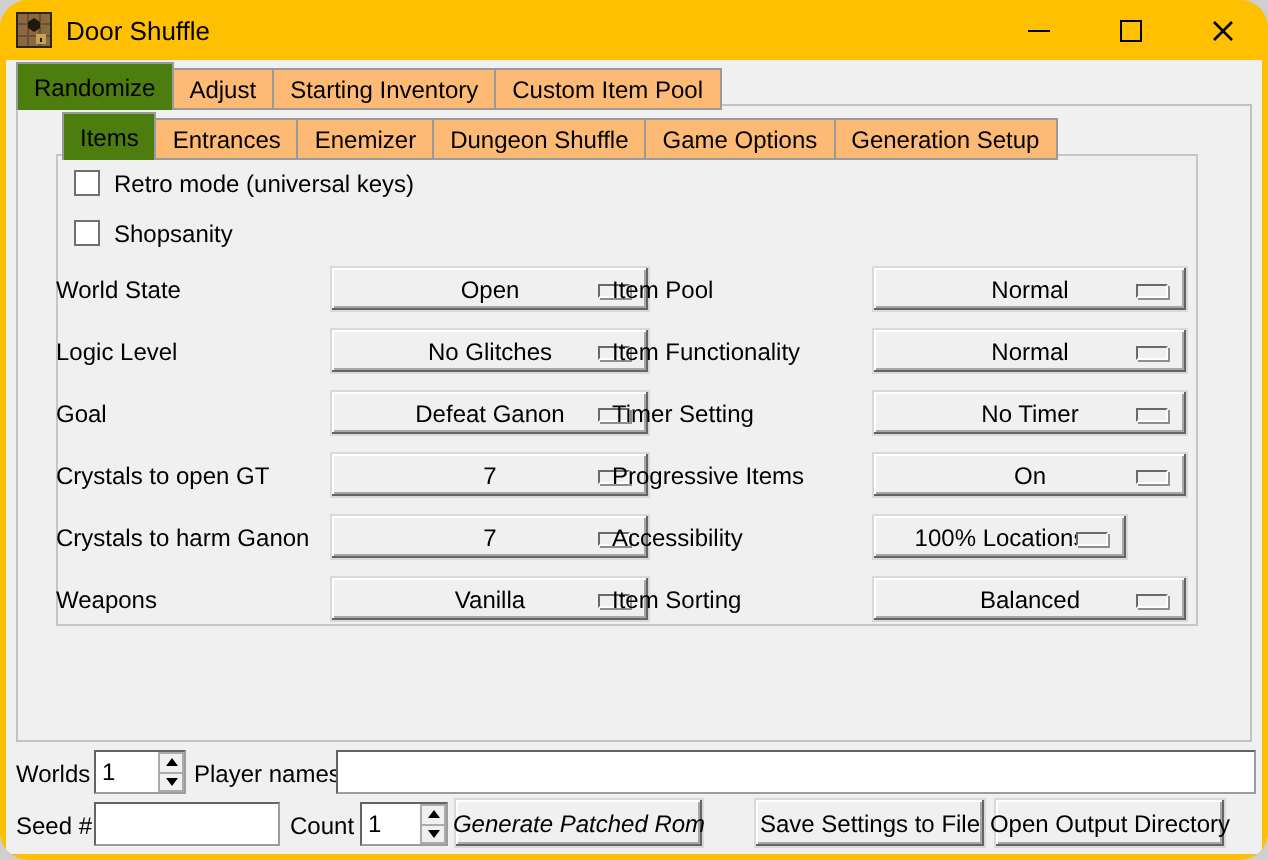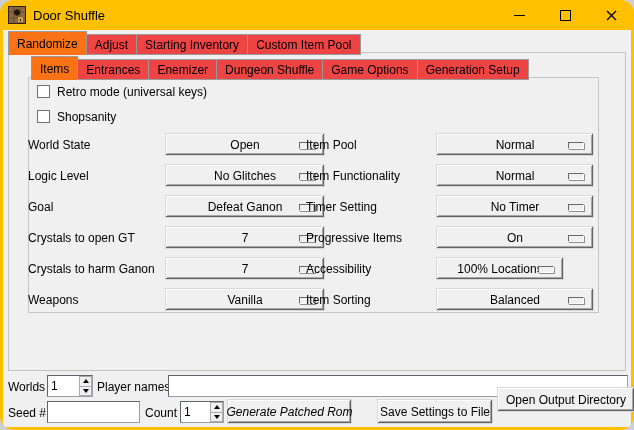--- a/index.html
+++ b/index.html
@@ -16,26 +16,26 @@
   .appicon{position:absolute;left:8px;top:6px;width:18px;height:18px;}
   .apptitle{position:absolute;left:33px;top:8px;font-size:13px;white-space:nowrap;}
   .capbtn{position:absolute;top:0;width:46px;height:30px;display:flex;align-items:center;justify-content:center;cursor:default;}
   .capbtn.min{left:496px}.capbtn.max{left:542px}.capbtn.close{left:588px}
   .min-glyph{width:11px;height:1px;background:#000;}
   .max-glyph{width:9px;height:9px;border:1px solid #000;}
 
   
   .tabrow{position:absolute;display:flex;align-items:flex-end;z-index:2;}
   .tab{
-    box-sizing:border-box;height:21px;padding:3px 8px 0 8px;background:#ef4444;
+    box-sizing:border-box;height:21px;padding:3px 8px 0 8px;background:#fdba74;
     border:1px solid #9a9a9a;white-space:nowrap;cursor:default;
   }
   .tab + .tab{margin-left:-1px;}
   .tab.active{
-    height:24px;padding-top:5px;background:#f97316;border-bottom:none;
+    height:24px;padding-top:5px;background:#4d7c0f;border-bottom:none;
     position:relative;z-index:3;
   }
   .pane{position:absolute;background:#f0f0f0;border:1px solid #c2c2c2;box-sizing:border-box;z-index:1;}
   .pane-outer{left:8px;top:52px;width:618px;height:319px;}
   .pane-inner{left:28px;top:77px;width:571px;height:236px;border-color:#c6c6c6;}
 
   
   .checkrow{position:absolute;display:flex;align-items:center;height:15px;z-index:4;cursor:default;}
   .checkbox{width:13px;height:13px;background:#fff;border:1px solid #707070;box-sizing:border-box;margin-right:7px;}
 
@@ -232,15 +232,15 @@
       <div class="spinbtn">
           <span class="tri-up"></span>
         </div>
       <div class="spinbtn">
           <span class="tri-down"></span>
         </div>
     </div>
   </div>
   <div class="pushbtn btn3d" style="left:227px;top:399px;width:125px;height:25px;font-style:italic;">Generate Patched Rom</div>
   <div class="pushbtn btn3d" style="left:377px;top:399px;width:116px;height:25px;">Save Settings to File</div>
-  <div class="pushbtn btn3d" style="left:497px;top:387px;width:138px;height:25px;">Open Output Directory</div>
+  <div class="pushbtn btn3d" style="left:497px;top:399px;width:116px;height:25px;">Open Output Directory</div>
 
 </div>
 
 </body></html>

